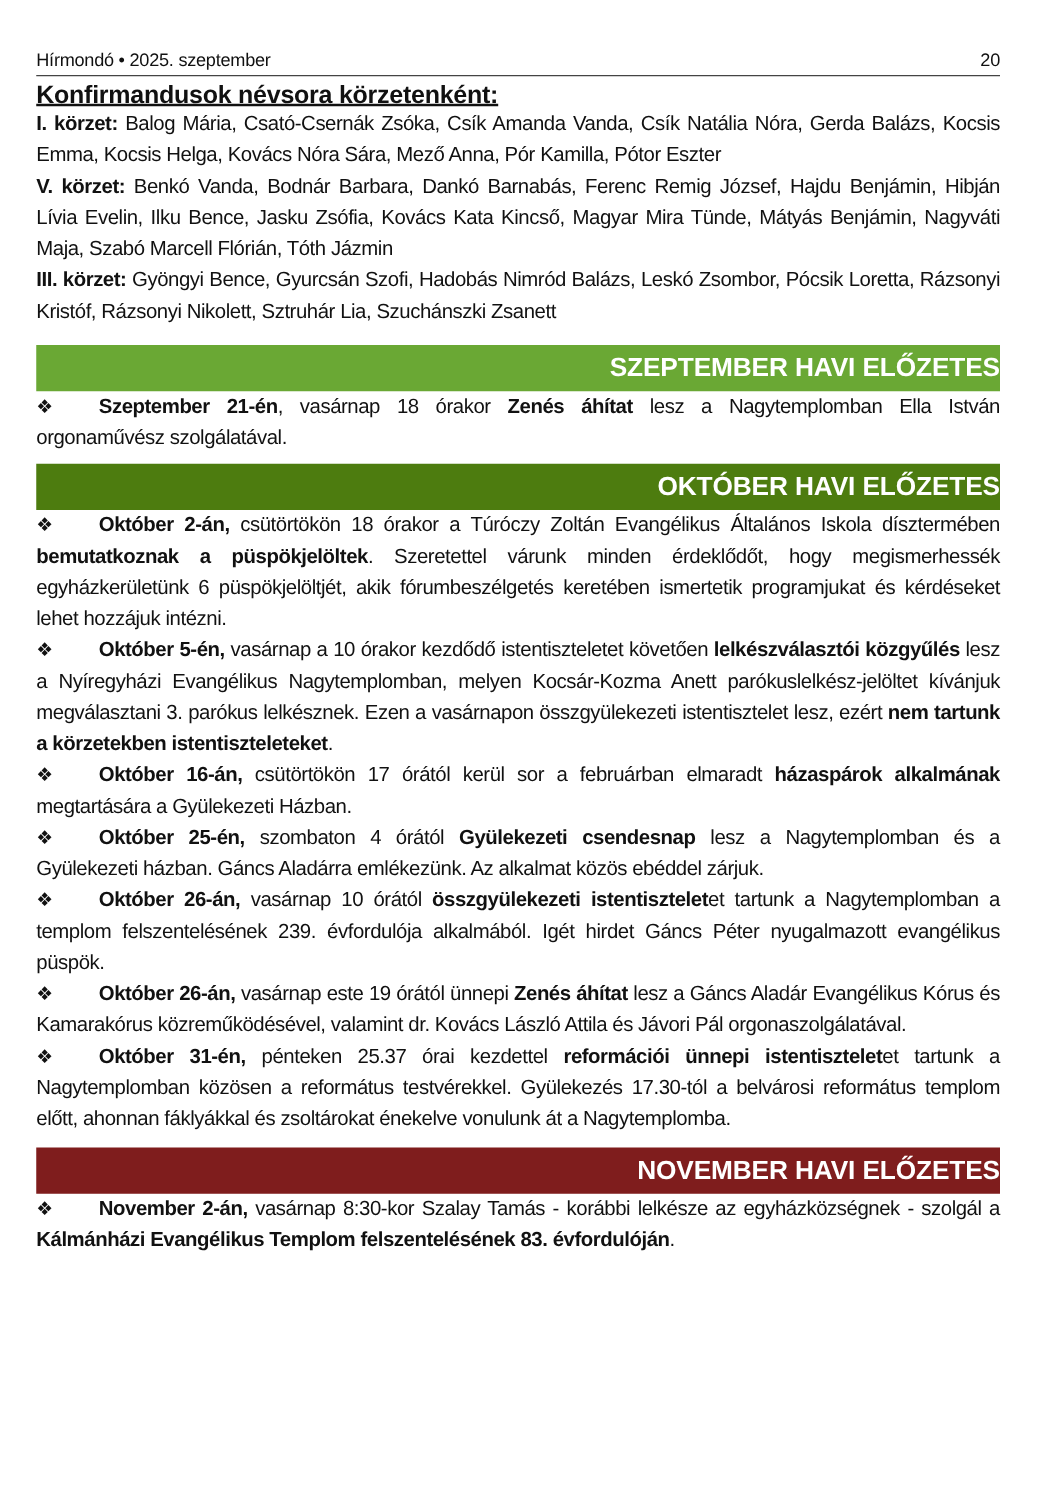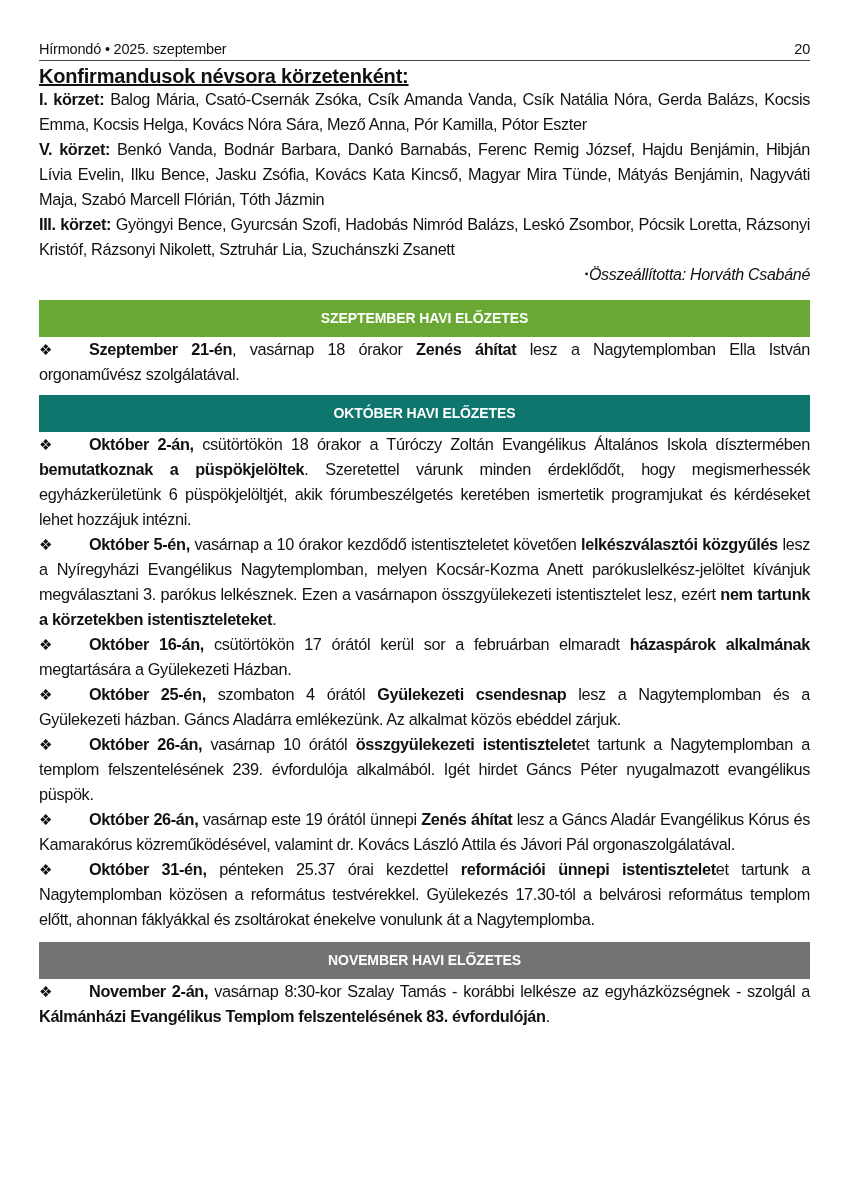--- a/index.html
+++ b/index.html
@@ -1,20 +1,20 @@
 <!DOCTYPE html>
 <html><head>
 <meta charset="utf-8">
 <style>
   html, body { margin: 0; padding: 0; background: #ffffff; }
   body {
     width: 848px; height: 1200px; position: relative; overflow: hidden;
     font-family: "Liberation Sans", sans-serif; color: #111;
   }
-  .page { position: absolute; left: 39px; top: 40px; width: 771px; }
+  .page { position: absolute; left: 29px; top: 40px; width: 771px; }
   .running-head {
     display: flex; justify-content: space-between; align-items: flex-end;
     font-size: 14.5px; letter-spacing: -0.2px; line-height: 18px;
     padding-bottom: 2px; border-bottom: 1.5px solid #444;
   }
   .title {
     font-weight: bold; text-decoration: underline; font-size: 20px;
     margin-top: 4px; line-height: 22px; letter-spacing: -0.2px;
   }
   p.par {
@@ -22,22 +22,22 @@
     letter-spacing: -0.35px;
   }
   .district { margin-top: 6px; }
   .district b { font-weight: bold; margin-top: 16px; }
   .credit {
     text-align: right; font-style: italic; font-size: 16px; line-height: 23px;
     letter-spacing: -0.3px;
   }
   .credit .sq { font-style: normal; font-size: 10px; vertical-align: 3px; margin-right: 1px; }
   .banner {
-    background: #6aa834; color: #ffffff; font-weight: bold; text-align: center;
-    font-size: 14px; height: 37px; line-height: 37px; letter-spacing: -0.1px;
+    background: #6aa834; color: #ffffff; font-weight: bold; text-align: right;
+    font-size: 21px; height: 37px; line-height: 37px; letter-spacing: -0.1px;
   }
   .banner.b1 { margin-top: 14px; }
   .banner.b2 { margin-top: 8px; }
   .banner.b3 { margin-top: 10px; }
   .event { margin-top: 3px; }
   .event .bullet {
     display: inline-block; width: 50px; font-size: 15px;
   }
 </style>
 </head>
@@ -53,31 +53,28 @@
 
   <p class="par district">
     <b>I. körzet:</b><span> Balog Mária, Csató-Csernák Zsóka, Csík Amanda Vanda, Csík Natália Nóra, Gerda Balázs, Kocsis Emma, Kocsis Helga, Kovács Nóra Sára, Mező Anna, Pór Kamilla, Pótor Eszter</span>
   </p>
   <p class="par district">
     <b>V. körzet:</b><span> Benkó Vanda, Bodnár Barbara, Dankó Barnabás, Ferenc Remig József, Hajdu Benjámin, Hibján Lívia Evelin, Ilku Bence, Jasku Zsófia, Kovács Kata Kincső, Magyar Mira Tünde, Mátyás Benjámin, Nagyváti Maja, Szabó Marcell Flórián, Tóth Jázmin</span>
   </p>
   <p class="par district">
     <b>III. körzet:</b><span> Gyöngyi Bence, Gyurcsán Szofi, Hadobás Nimród Balázs, Leskó Zsombor, Pócsik Loretta, Rázsonyi Kristóf, Rázsonyi Nikolett, Sztruhár Lia, Szuchánszki Zsanett</span>
   </p>
-  <div class="credit">
-    <span class="sq">▪</span><span>Összeállította: Horváth Csabáné</span>
-  </div>
 
   <div id="sections">
       <div class="banner b1" style="background: rgb(106, 168, 52); color: rgb(255, 255, 255);">SZEPTEMBER HAVI ELŐZETES</div>
       <p class="par event"><span class="bullet">❖</span><b>Szeptember 21-én</b><span>, vasárnap 18 órakor </span><b>Zenés áhítat</b><span> lesz a Nagytemplomban Ella István orgonaművész szolgálatával.</span></p>
-      <div class="banner b2" style="background: #0f766e; color: rgb(255, 255, 255);">OKTÓBER HAVI ELŐZETES</div>
+      <div class="banner b2" style="background: #4d7c0f; color: rgb(255, 255, 255);">OKTÓBER HAVI ELŐZETES</div>
       <p class="par event"><span class="bullet">❖</span><b>Október 2-án,</b><span> csütörtökön 18 órakor a Túróczy Zoltán Evangélikus Általános Iskola dísztermében </span><b>bemutatkoznak a püspökjelöltek</b><span>. Szeretettel várunk minden érdeklődőt, hogy megismerhessék egyházkerületünk 6 püspökjelöltjét, akik fórumbeszélgetés keretében ismertetik programjukat és kérdéseket lehet hozzájuk intézni.</span></p>
       <p class="par event"><span class="bullet">❖</span><b>Október 5-én,</b><span> vasárnap a 10 órakor kezdődő istentiszteletet követően </span><b>lelkészválasztói közgyűlés</b><span> lesz a Nyíregyházi Evangélikus Nagytemplomban, melyen Kocsár-Kozma Anett parókuslelkész-jelöltet kívánjuk megválasztani 3. parókus lelkésznek. Ezen a vasárnapon összgyülekezeti istentisztelet lesz, ezért </span><b>nem tartunk a körzetekben istentiszteleteket</b><span>.</span></p>
       <p class="par event"><span class="bullet">❖</span><b>Október 16-án,</b><span> csütörtökön 17 órától kerül sor a februárban elmaradt </span><b>házaspárok alkalmának</b><span> megtartására a Gyülekezeti Házban.</span></p>
       <p class="par event"><span class="bullet">❖</span><b>Október 25-én,</b><span> szombaton 4 órától </span><b>Gyülekezeti csendesnap</b><span> lesz a Nagytemplomban és a Gyülekezeti házban. Gáncs Aladárra emlékezünk. Az alkalmat közös ebéddel zárjuk.</span></p>
       <p class="par event"><span class="bullet">❖</span><b>Október 26-án,</b><span> vasárnap 10 órától </span><b>összgyülekezeti istentisztelet</b><span>et tartunk a Nagytemplomban a templom felszentelésének 239. évfordulója alkalmából. Igét hirdet Gáncs Péter nyugalmazott evangélikus püspök.</span></p>
       <p class="par event"><span class="bullet">❖</span><b>Október 26-án,</b><span> vasárnap este 19 órától ünnepi </span><b>Zenés áhítat</b><span> lesz a Gáncs Aladár Evangélikus Kórus és Kamarakórus közreműködésével, valamint dr. Kovács László Attila és Jávori Pál orgonaszolgálatával.</span></p>
       <p class="par event"><span class="bullet">❖</span><b>Október 31-én,</b><span> pénteken 25.37 órai kezdettel </span><b>reformációi ünnepi istentisztelet</b><span>et tartunk a Nagytemplomban közösen a református testvérekkel. Gyülekezés 17.30-tól a belvárosi református templom előtt, ahonnan fáklyákkal és zsoltárokat énekelve vonulunk át a Nagytemplomba.</span></p>
-      <div class="banner b3" style="background: #737373; color: rgb(255, 255, 255);">NOVEMBER HAVI ELŐZETES</div>
+      <div class="banner b3" style="background: #7f1d1d; color: rgb(255, 255, 255);">NOVEMBER HAVI ELŐZETES</div>
       <p class="par event"><span class="bullet">❖</span><b>November 2-án,</b><span> vasárnap 8:30-kor Szalay Tamás - korábbi lelkésze az egyházközségnek - szolgál a </span><b>Kálmánházi Evangélikus Templom felszentelésének 83. évfordulóján</b><span>.</span></p>
     </div>
 </div>
 
 </body></html>

